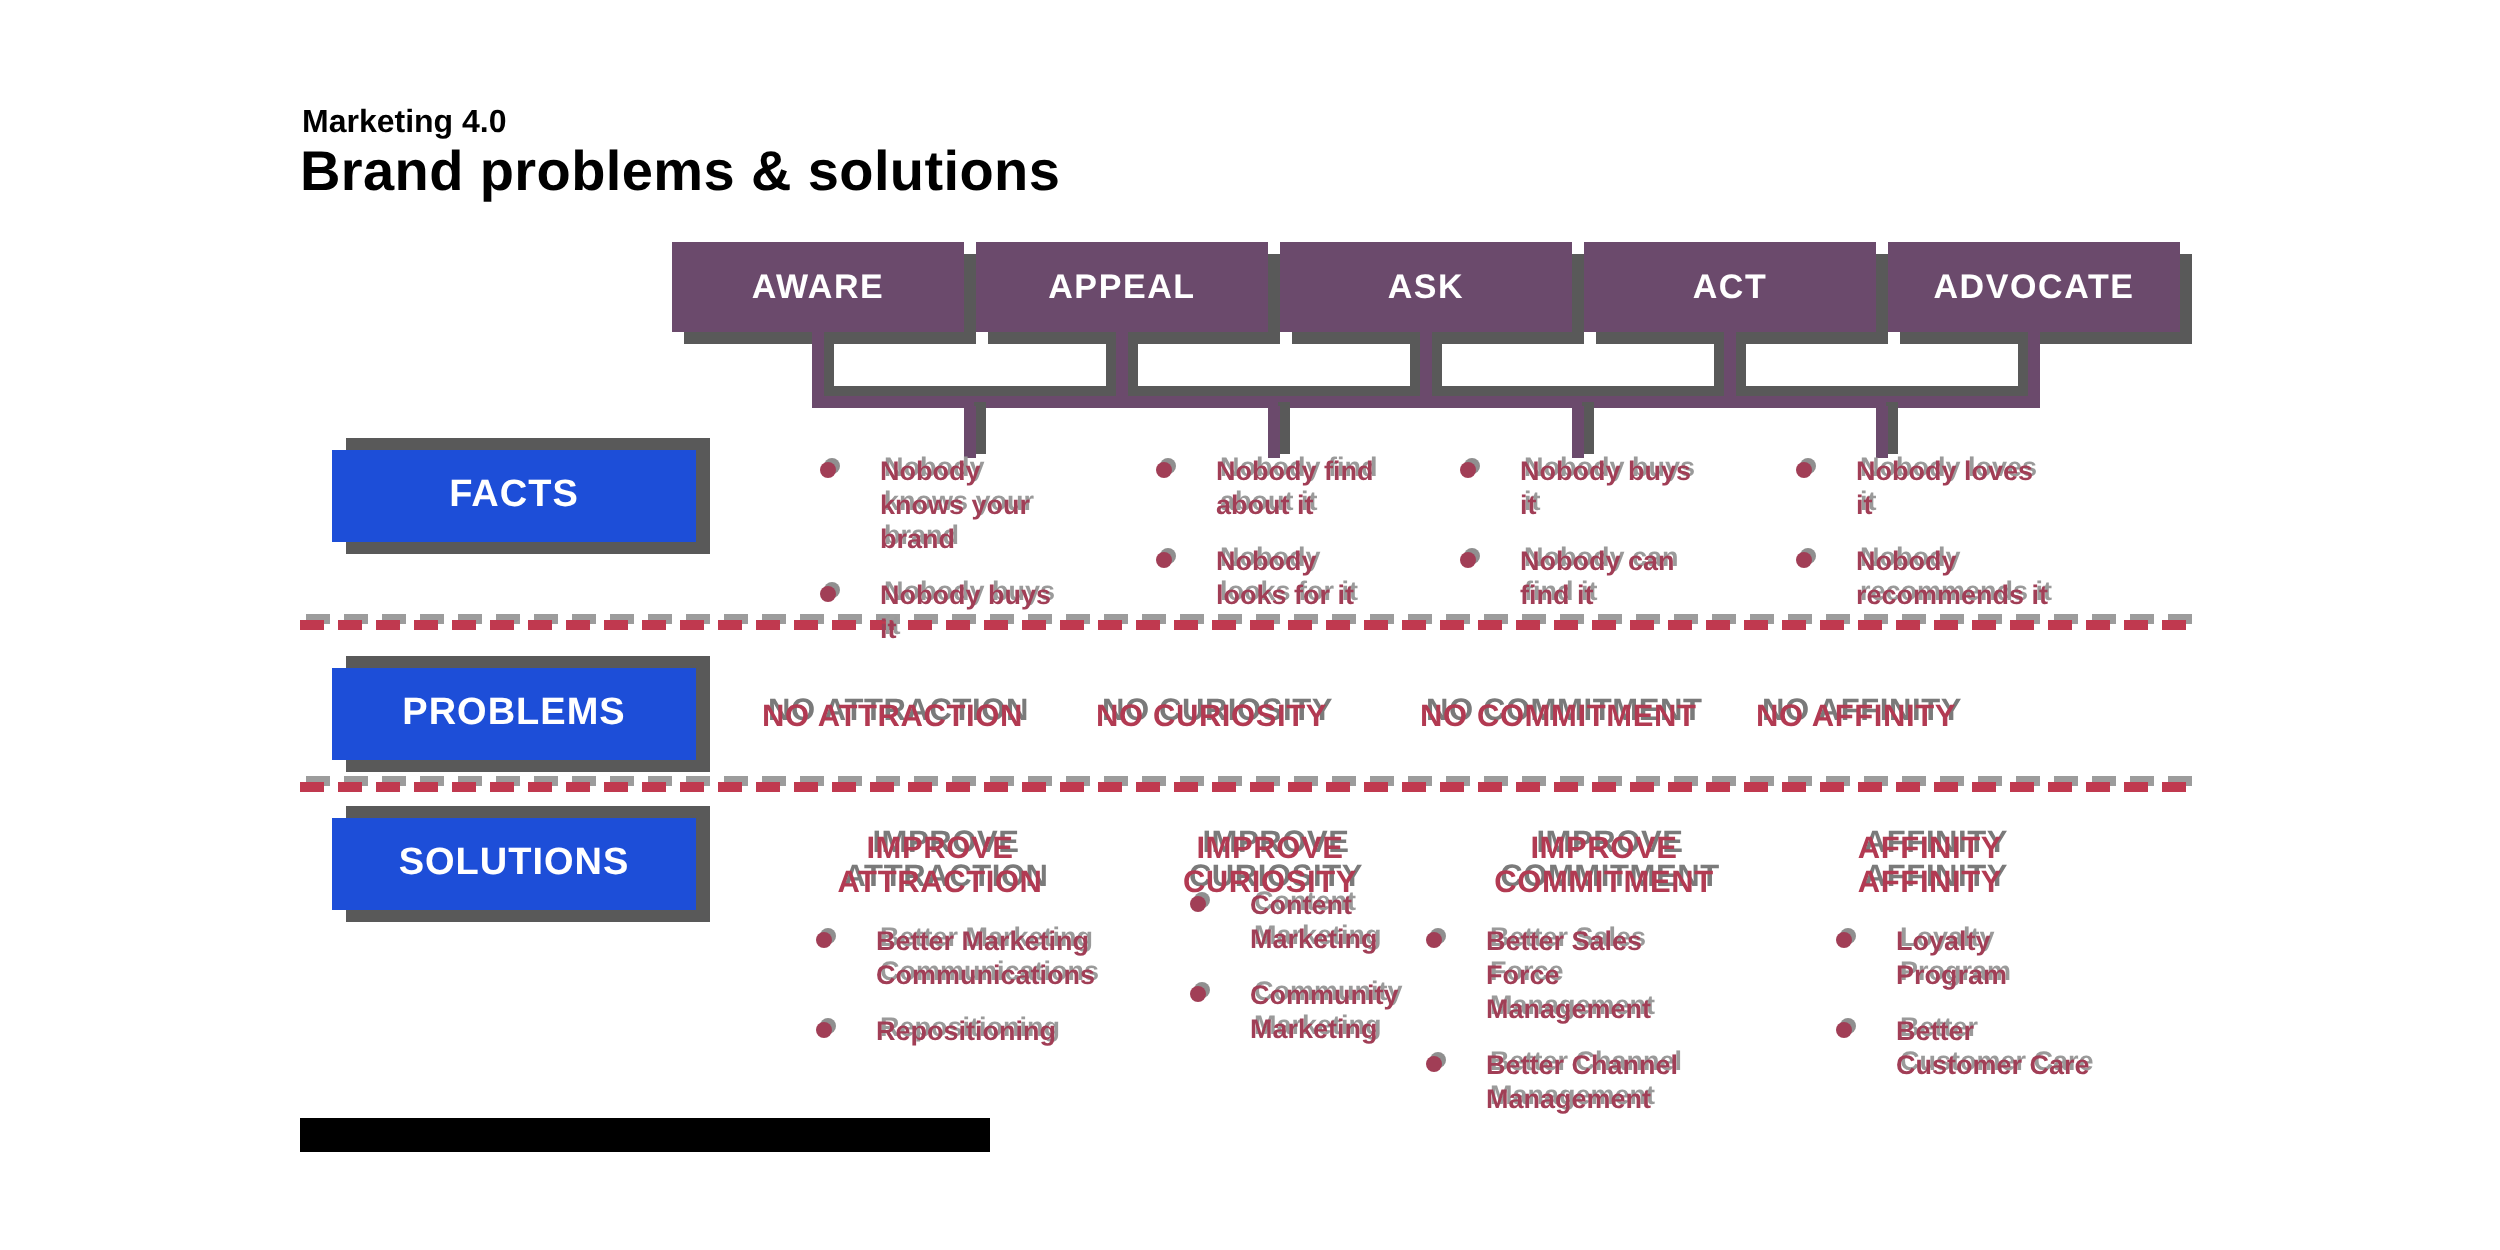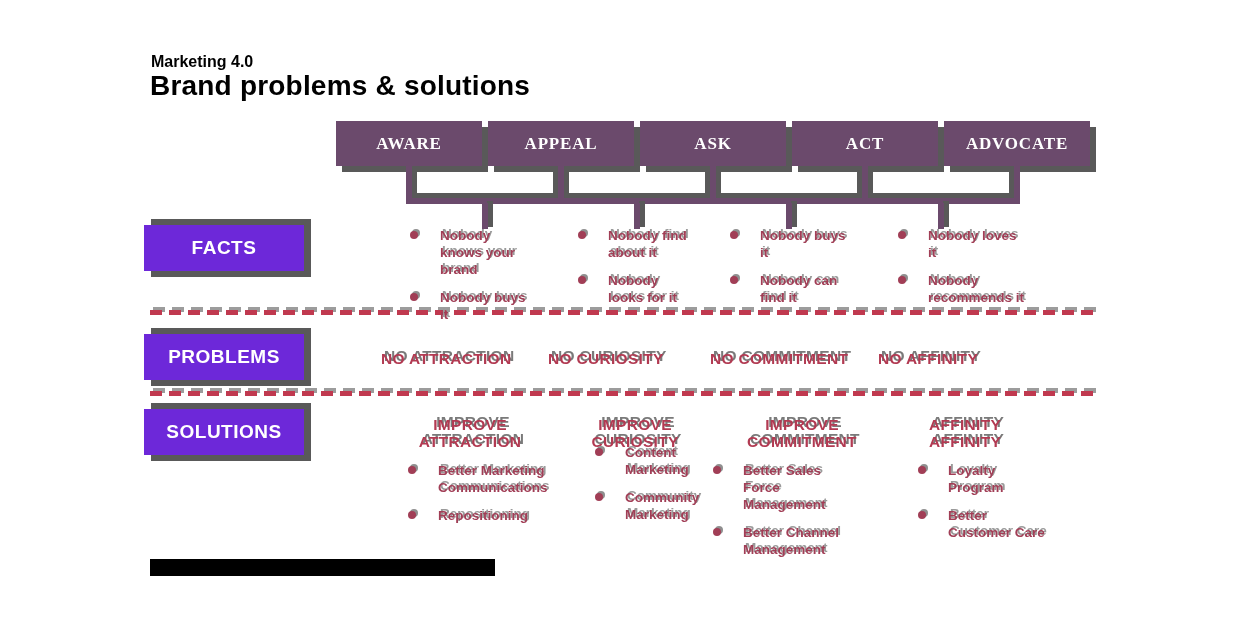--- a/index.html
+++ b/index.html
@@ -6,29 +6,29 @@
   .canvas{position:relative;width:1250px;height:625px;background:#ffffff;
     font-family:"Liberation Sans",sans-serif;overflow:hidden;}
 
   
   .eyebrow{position:absolute;left:151px;top:53px;font-size:16px;font-weight:bold;color:#000;}
   .main-title{position:absolute;left:150px;top:70px;font-size:28px;font-weight:800;color:#000;letter-spacing:.2px;}
 
   
   .stage{position:absolute;top:121px;width:146px;height:45px;background:#6B4A6C;color:#fff;
     font-weight:bold;font-size:17px;letter-spacing:.8px;display:flex;align-items:center;justify-content:center;
-    box-shadow:6px 6px 0 #595959;font-family:Liberation Serif, serif;}
+    box-shadow:6px 6px 0 #595959;}
 
   
   .bracket{position:absolute;top:166px;height:38px;border:6px solid #6B4A6C;border-top:none;box-sizing:border-box;}
   .bracket::after{content:"";position:absolute;inset:0;border:5px solid #595959;border-top:none;}
   .stem{position:absolute;top:203px;height:26px;width:6px;background:#6B4A6C;box-shadow:5px -2px 0 #595959;}
 
   
-  .row-label{position:absolute;left:144px;width:160px;height:46px;background:#6d28d9;color:#fff;
+  .row-label{position:absolute;left:166px;width:182px;height:46px;background:#1d4ed8;color:#fff;
     font-weight:bold;font-size:19px;letter-spacing:.5px;display:flex;align-items:center;justify-content:center;
     box-shadow:7px -6px 0 #595959,7px 6px 0 #595959;}
 
   
   .dashed{position:absolute;left:150px;width:947px;height:5px;
     background:repeating-linear-gradient(90deg,#C0394F 0 12px,transparent 12px 19px);
     filter:drop-shadow(3px -3px 0 rgba(90,90,90,.6));}
 
   
   .col{position:absolute;}

